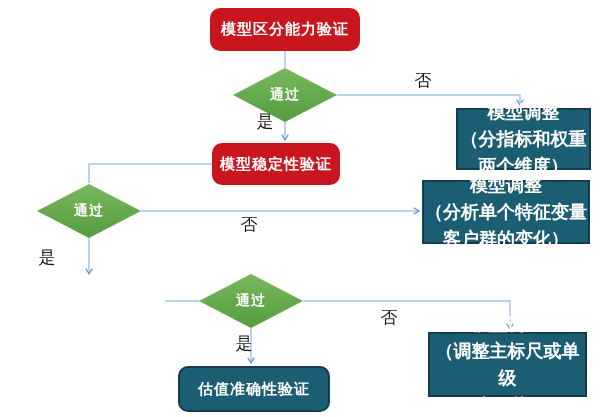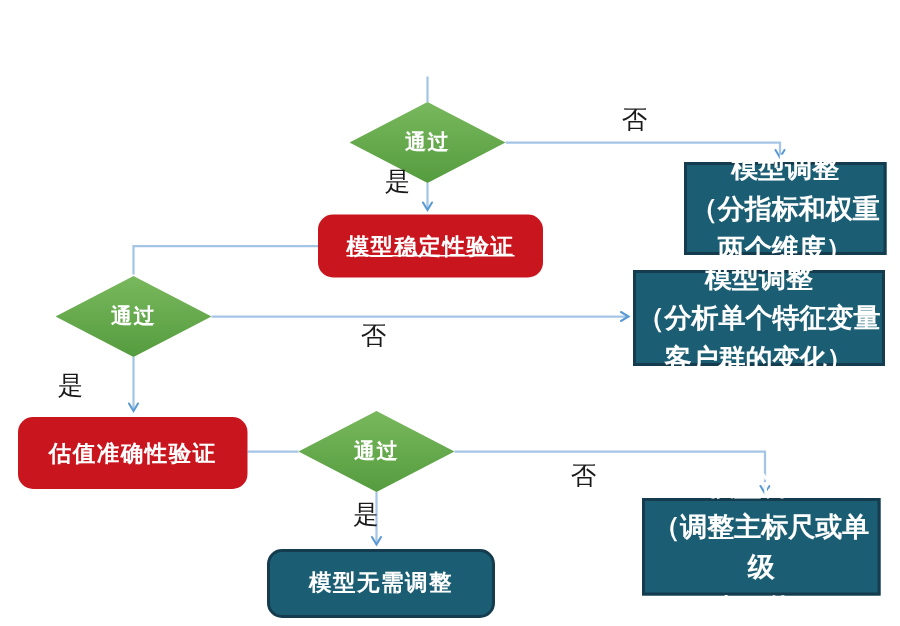--- a/index.html
+++ b/index.html
@@ -9,21 +9,21 @@
   }
   #connectors { position:absolute; left:0; top:0; width:600px; height:417px; pointer-events:none; }
   .connector { fill:none; stroke:var(--line,#a5c5e6); stroke-width:1.5; }
   .ah { fill:none; stroke:var(--arrow,#5b9bd5); stroke-width:1.4; stroke-linecap:round; }
 
   .node { position:absolute; display:flex; align-items:center; justify-content:center;
           text-align:center; color:#ffffff; font-weight:bold; box-sizing:border-box; }
 
   .box-red { background:var(--red,#c9161e); border-radius:10px; font-size:15px; letter-spacing:1px; }
   .box-red.b1 { left:210px; top:8px;   width:150px; height:43px; }
-  .box-red.b2 { left:212px; top:143px; width:150px; height:42px;text-decoration:underline; }
+  .box-red.b2 { left:212px; top:143px; width:128px; height:42px; }
   .box-red.b3 { left:12px;  top:278px; width:153px; height:48px; }
 
   .diamond { clip-path:polygon(50% 0,100% 50%,50% 100%,0 50%);
              background:linear-gradient(180deg,var(--green-light,#79b85d),var(--green,#559c3f));
              font-size:14px; letter-spacing:1px; }
   .diamond.d1 { left:233px; top:68px;  width:104px; height:54px; }
   .diamond.d2 { left:37px;  top:184px; width:104px; height:54px; }
   .diamond.d3 { left:199px; top:274px; width:104px; height:54px; }
 
   .box-teal { background:var(--teal,#1b5e74); border:2px solid var(--teal-border,#143c4e);
@@ -58,44 +58,44 @@
     <polyline class="connector" points="337,95 520,95 520,105" marker-end="url(#arrowhead)"></polyline>
     <polyline class="connector" points="285,122 285,140" marker-end="url(#arrowhead)"></polyline>
     <polyline class="connector" points="212,164 89,164 89,183"></polyline>
     <polyline class="connector" points="141,211 419,211" marker-end="url(#arrowhead)"></polyline>
     <polyline class="connector" points="89,238 89,274" marker-end="url(#arrowhead)"></polyline>
     <polyline class="connector" points="165,301 199,301"></polyline>
     <polyline class="connector" points="303,301 510,301 510,329" marker-end="url(#arrowhead)"></polyline>
     <polyline class="connector" points="251,328 251,363" marker-end="url(#arrowhead)"></polyline>
   </svg>
 
+  <div class="node box-red b1">模型区分能力验证</div>
 
   <div class="node diamond d1">通过</div>
 
   <div class="node box-teal t1">模型调整
 （分指标和权重
 两个维度）</div>
 
   <div class="node box-red b2">模型稳定性验证</div>
 
   <div class="node diamond d2">通过</div>
 
   <div class="node box-teal t2">模型调整
 （分析单个特征变量
 客户群的变化）</div>
 
-  <div class="node box-red b3">估值准确性验证</div>
 
   <div class="node diamond d3">通过</div>
 
   <div class="node box-teal t3">模型调整
 （调整主标尺或单级
 别PD值）</div>
 
-  <div class="node box-teal t4">模型无需调整</div>
+  <div class="node box-teal t4">估值准确性验证</div>
 
   <div class="edge-label el-yes1">是</div>
   <div class="edge-label el-no1">否</div>
   <div class="edge-label el-no2">否</div>
   <div class="edge-label el-yes2">是</div>
   <div class="edge-label el-no3">否</div>
   <div class="edge-label el-yes3">是</div>
 
 </div>
 

